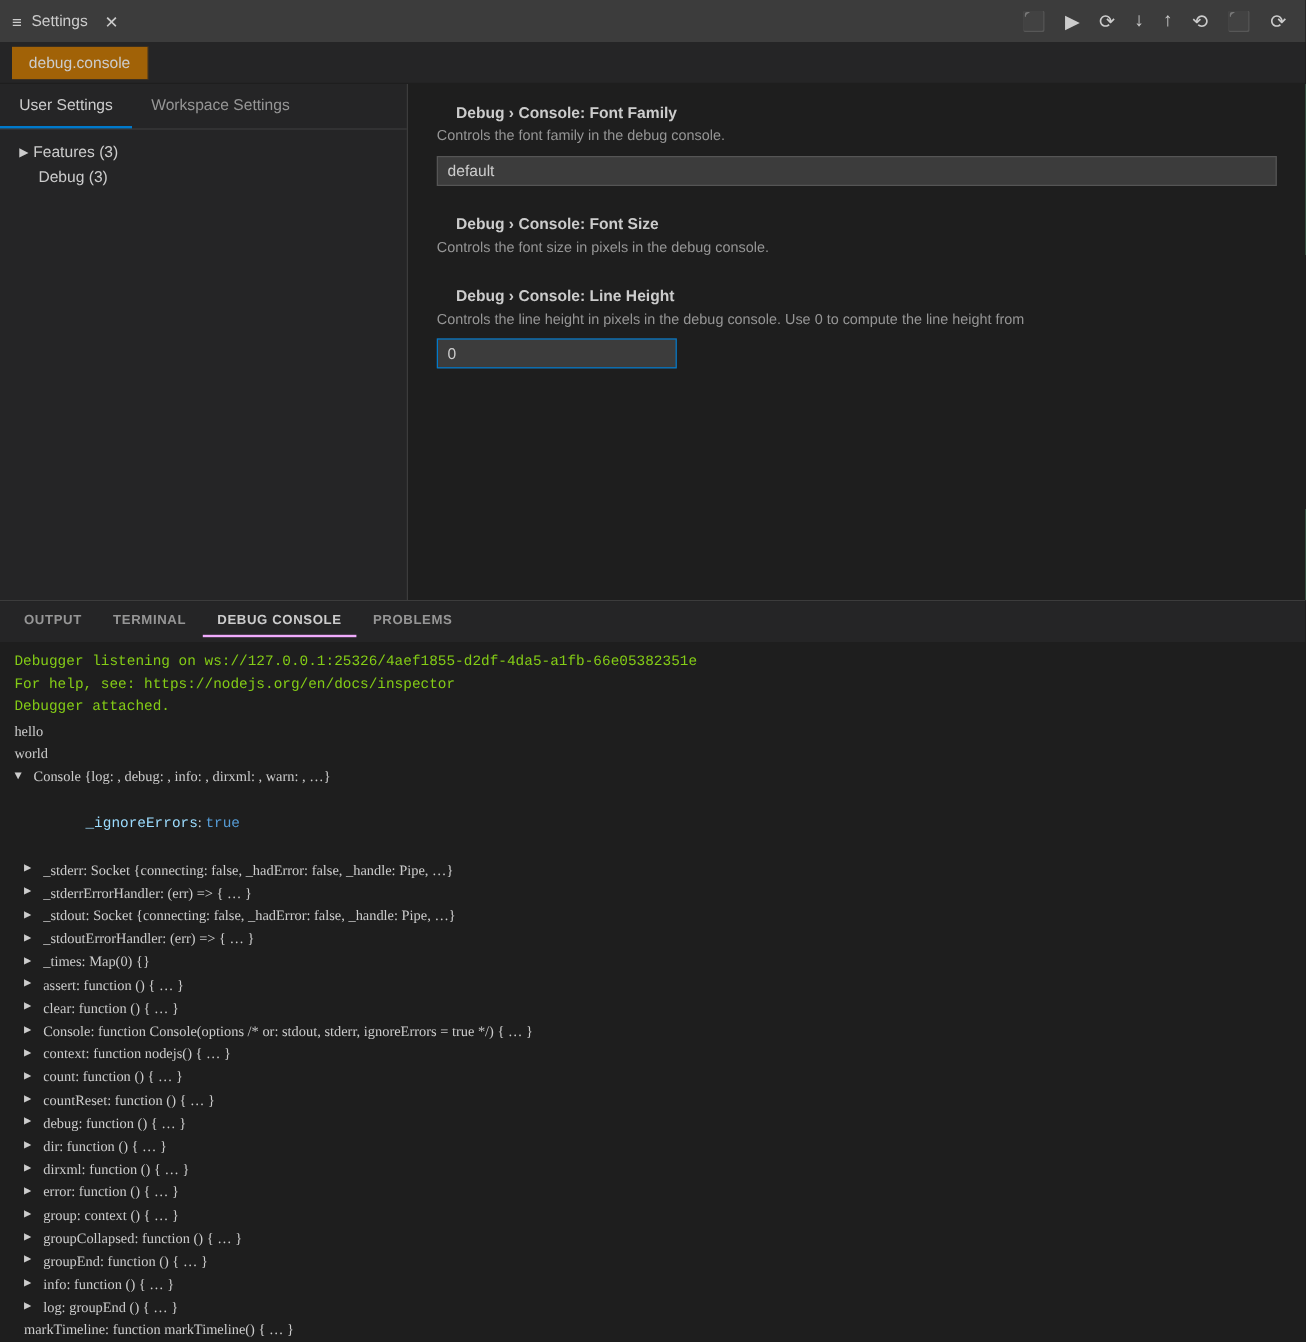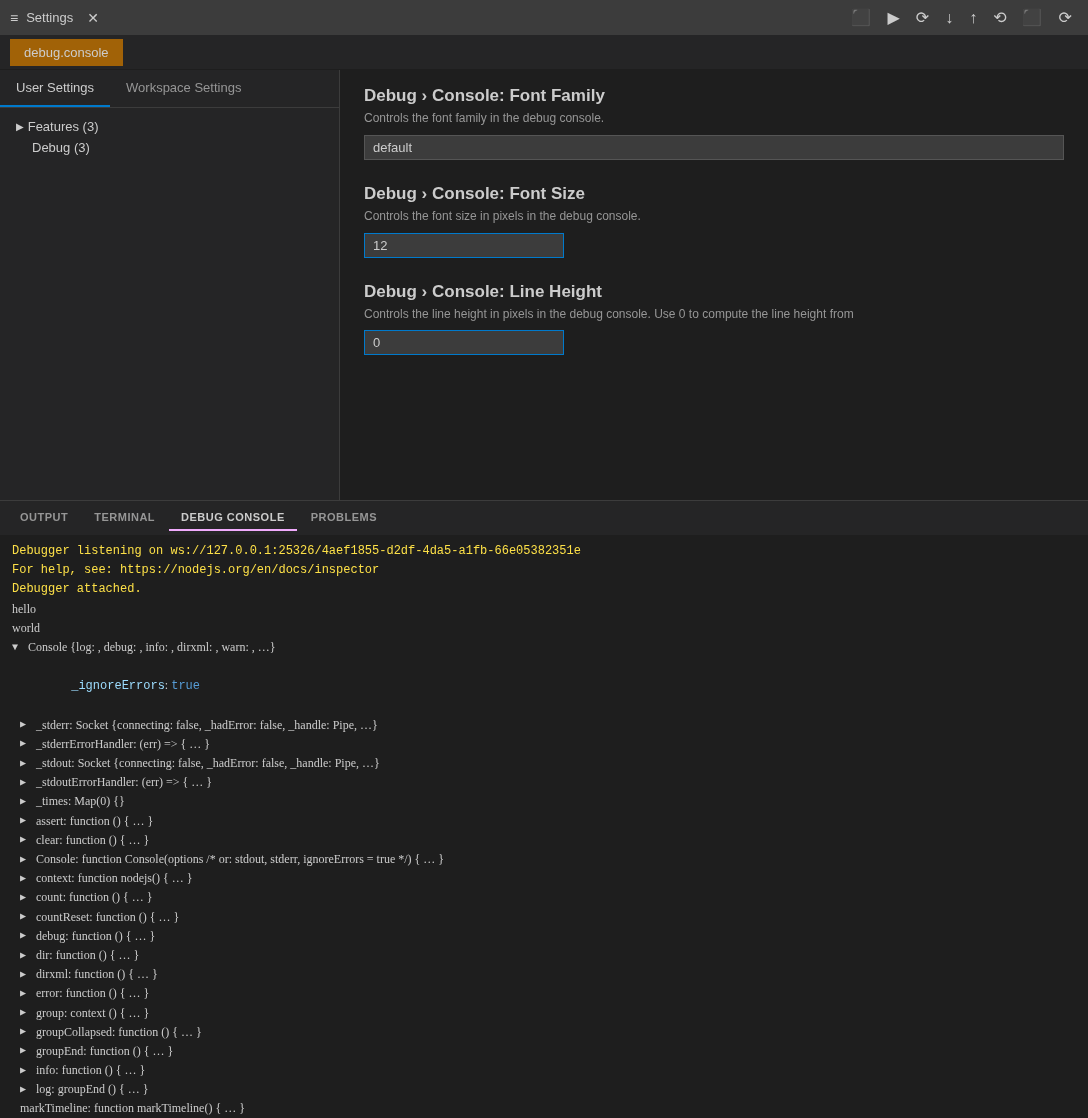--- a/index.html
+++ b/index.html
@@ -129,23 +129,24 @@
       padding: 16px 24px;
       overflow-y: auto;
       background: #1e1e1e;
     }
 
     .setting-group {
       margin-bottom: 24px;
     }
 
     .setting-title {
-      font-size: 17px;
+      font-size: 13px;
       color: #cccccc;
       margin-bottom: 4px;
+      margin-left: 16px;
     }
     .setting-title span {
       font-weight: bold;
     }
 
     .setting-desc {
       font-size: 12px;
       color: #969696;
       margin-bottom: 8px;
       line-height: 1.4;
@@ -211,21 +212,21 @@
       font-family: 'Consolas', 'Courier New', monospace;
       font-size: 12px;
       line-height: 1.6;
     }
 
     .console-line {
       white-space: pre;
       line-height: 1.6;
     }
     .color-orange { color: #ce9178; }
-    .color-red { color: #fde047; }
+    .color-red { color: #84cc16; }
     .color-blue { color: #569cd6; }
     .color-white { color: #cccccc; font-family: Liberation Serif, serif; }
     .color-light-blue { color: #9cdcfe; }
 
     .console-expandable {
       display: flex;
       align-items: center;
       gap: 4px;
     }
     .expand-arrow {
@@ -290,21 +291,20 @@
       </div>
       <div class="setting-desc">Controls the font family in the debug console.</div>
       <input class="setting-input-text" type="text" value="default" style="">
     </div>
 
     <div class="setting-group">
       <div class="setting-title">
         <span>Debug › Console: </span><span style="font-weight:bold;">Font Size</span>
       </div>
       <div class="setting-desc">Controls the font size in pixels in the debug console.</div>
-      <input class="setting-input-number" type="number" value="12" style="">
     </div>
 
     <div class="setting-group">
       <div class="setting-title">
         <span>Debug › Console: </span><span style="font-weight:bold;">Line Height</span>
       </div>
       <div class="setting-desc">Controls the line height in pixels in the debug console. Use 0 to compute the line height from</div>
       <input class="setting-input-number" type="number" value="0" style="">
     </div>
 

